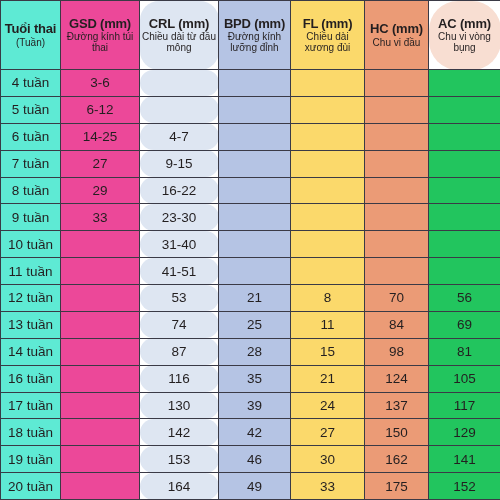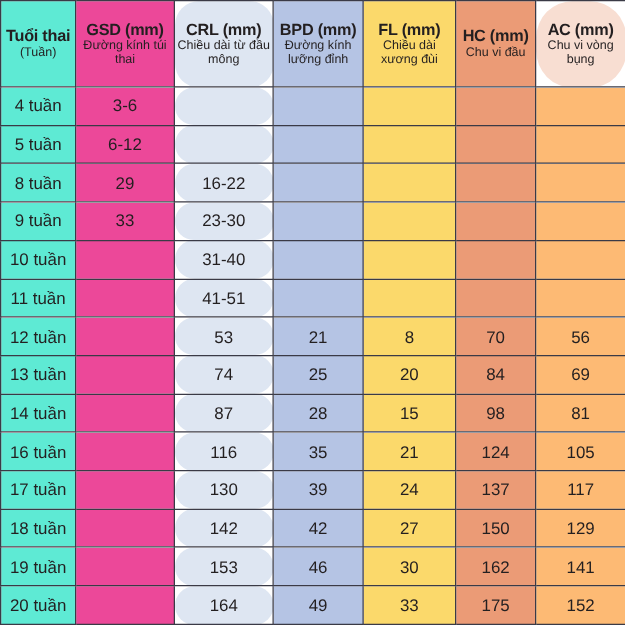--- a/index.html
+++ b/index.html
@@ -58,21 +58,21 @@
     font-size: 13.5px;
     font-weight: normal;
   }
   
   .col-week   { background: #5eead4; }
   .col-gsd    { background: #ec4899; }
   .col-crl    { background: #dee6f2; border-radius: 19px; }
   .col-bpd    { background: #b5c4e4; }
   .col-fl     { background: #fbd96b; }
   .col-hc     { background: #eb9b76; }
-  .col-ac     { background: #fdba74; margin-left: 48px; }
+  .col-ac     { background: #22c55e; margin-left: 48px; }
   .col-ac-head{ background: #f8ded2; border-radius: 29px; }
   
 </style>
 </head>
 <body>
 
 <table id="fetal-table">
   <colgroup>
     <col style="width:60px">
     <col style="width:79px">
@@ -127,20 +127,38 @@
       <tr>
         <td class="col-week week-cell">5 tuần</td>
         <td class="col-gsd">6-12</td>
         <td class="col-crl"></td>
         <td class="col-bpd"></td>
         <td class="col-fl"></td>
         <td class="col-hc"></td>
         <td class="col-ac"></td>
       </tr>
       <tr>
+        <td class="col-week week-cell">6 tuần</td>
+        <td class="col-gsd">14-25</td>
+        <td class="col-crl">4-7</td>
+        <td class="col-bpd"></td>
+        <td class="col-fl"></td>
+        <td class="col-hc"></td>
+        <td class="col-ac"></td>
+      </tr>
+      <tr>
+        <td class="col-week week-cell">7 tuần</td>
+        <td class="col-gsd">27</td>
+        <td class="col-crl">9-15</td>
+        <td class="col-bpd"></td>
+        <td class="col-fl"></td>
+        <td class="col-hc"></td>
+        <td class="col-ac"></td>
+      </tr>
+      <tr>
         <td class="col-week week-cell">8 tuần</td>
         <td class="col-gsd">29</td>
         <td class="col-crl">16-22</td>
         <td class="col-bpd"></td>
         <td class="col-fl"></td>
         <td class="col-hc"></td>
         <td class="col-ac"></td>
       </tr>
       <tr>
         <td class="col-week week-cell">9 tuần</td>
@@ -176,21 +194,21 @@
         <td class="col-bpd">21</td>
         <td class="col-fl">8</td>
         <td class="col-hc">70</td>
         <td class="col-ac">56</td>
       </tr>
       <tr>
         <td class="col-week week-cell">13 tuần</td>
         <td class="col-gsd"></td>
         <td class="col-crl">74</td>
         <td class="col-bpd">25</td>
-        <td class="col-fl">20</td>
+        <td class="col-fl">11</td>
         <td class="col-hc">84</td>
         <td class="col-ac">69</td>
       </tr>
       <tr>
         <td class="col-week week-cell">14 tuần</td>
         <td class="col-gsd"></td>
         <td class="col-crl">87</td>
         <td class="col-bpd">28</td>
         <td class="col-fl">15</td>
         <td class="col-hc">98</td>

